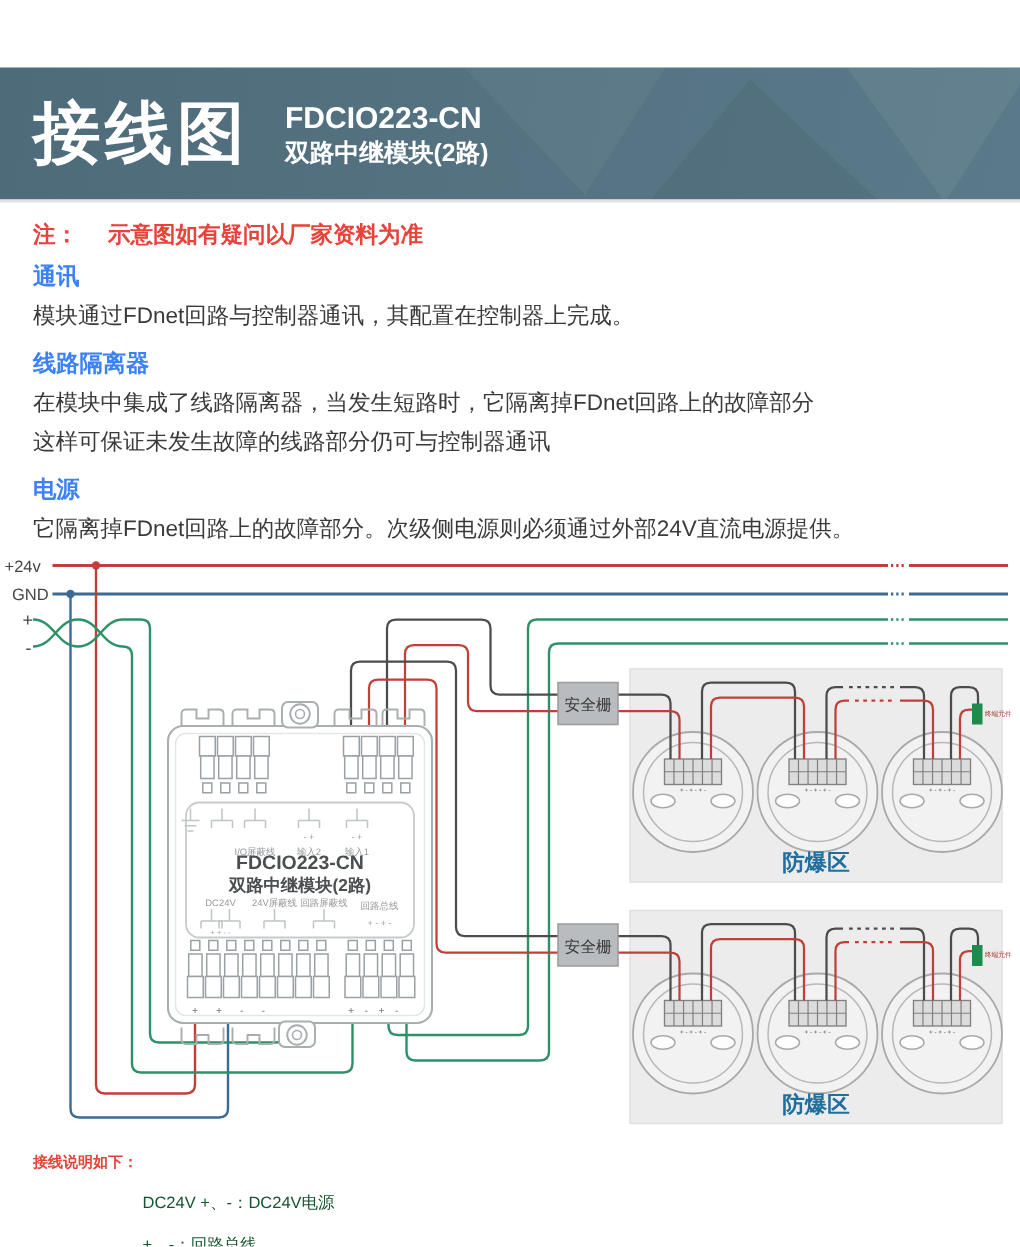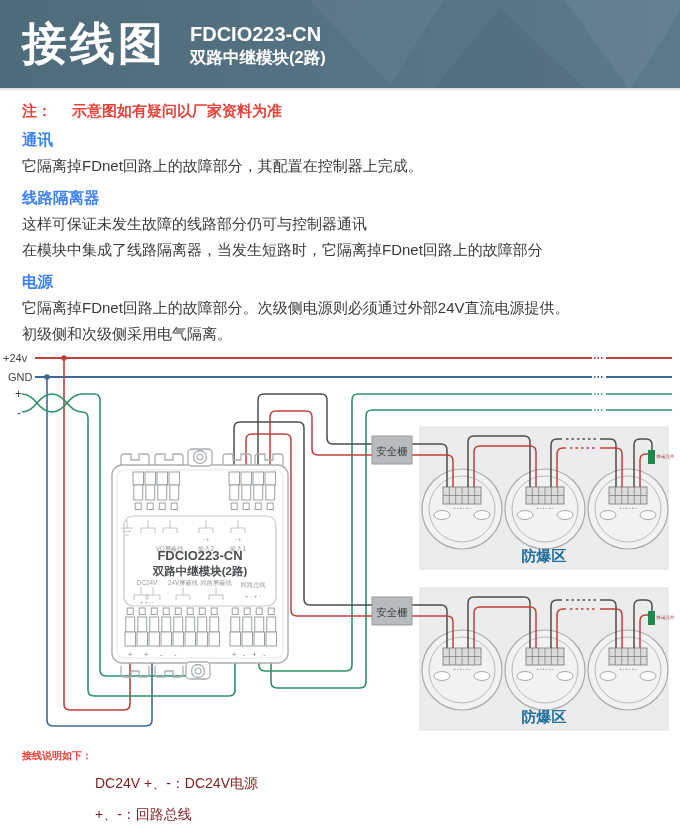--- a/index.html
+++ b/index.html
@@ -1,41 +1,41 @@
 <!DOCTYPE html>
 <html><head>
 <meta charset="utf-8">
 <style>
   html,body{margin:0;padding:0;background:#fff;}
   body{width:680px;height:831px;overflow:hidden;
        font-family:"Liberation Sans","DejaVu Sans",sans-serif;color:#333;}
   
   .header{position:relative;height:88px;background:linear-gradient(100deg,#4e6b7a 0%,#557382 55%,#5b7a89 100%);
-          border-bottom:2px solid #e2e2e2;overflow:hidden;display:flex;align-items:center;}
+          border-bottom:2px solid #e2e2e2;overflow:hidden;display:flex;align-items:center;margin-top:45px;}
   .facet{position:absolute;top:0;right:0;width:420px;height:88px;pointer-events:none;}
   .facet i{position:absolute;display:block;}
   .f1{left:40px;top:-10px;border-left:90px solid transparent;border-right:60px solid transparent;border-top:95px solid rgba(255,255,255,0.045);}
   .f2{left:170px;top:8px;border-left:70px solid transparent;border-right:90px solid transparent;border-bottom:85px solid rgba(0,0,0,0.05);}
   .f3{left:290px;top:-20px;border-left:80px solid transparent;border-right:70px solid transparent;border-top:110px solid rgba(255,255,255,0.06);}
   .title{font-size:45px;font-weight:bold;color:#fff;letter-spacing:3px;margin-left:22px;line-height:88px;}
   .subtitle-block{margin-left:24px;color:#fff;line-height:1.25;padding-top:2px;}
   .model{font-size:20px;font-weight:bold;}
   .subname{font-size:16.5px;font-weight:bold;}
   
   .content{padding:12px 22px 0 22px;}
   .note{font-size:15px;font-weight:bold;color:#e8433a;margin-bottom:6px;}
   .note .note-text{margin-left:20px;}
   h3.sec{font-size:15.5px;font-weight:bold;color:#3b82f6;margin:8px 0 2px 0;line-height:22px;}
   p.line{font-size:15px;color:#3a3a3a;margin:0;line-height:26px;}
   
   svg{display:block;}
   
   .instructions{padding:6px 22px 0 22px;}
   .inst-head{font-size:10px;font-weight:bold;color:#e8433a;margin:4px 0 12px 0;}
-  .inst-line{font-size:14px;color:#7f1d1d;margin:0 0 13px 73px;}
+  .inst-line{font-size:11px;color:#14532d;margin:0 0 13px 73px;}
 </style>
 </head>
 <body>
 
 <div class="header">
   <div class="facet">
       <i class="f1"></i>
       <i class="f2"></i>
       <i class="f3"></i>
     </div>
@@ -45,29 +45,28 @@
     <div class="subname">双路中继模块(2路)</div>
   </div>
 </div>
 
 <div class="content">
   <div class="note">
     <span>注：</span><span class="note-text">示意图如有疑问以厂家资料为准</span>
   </div>
 
   <h3 class="sec">通讯</h3>
-  <p class="line">它隔离掉FDnet回路上的故障部分，其配置在控制器上完成。</p>
+  <p class="line">模块通过FDnet回路与控制器通讯，其配置在控制器上完成。</p>
 
   <h3 class="sec">线路隔离器</h3>
+  <p class="line">在模块中集成了线路隔离器，当发生短路时，它隔离掉FDnet回路上的故障部分</p>
   <p class="line">这样可保证未发生故障的线路部分仍可与控制器通讯</p>
-  <p class="line">在模块中集成了线路隔离器，当发生短路时，它隔离掉FDnet回路上的故障部分</p>
 
   <h3 class="sec">电源</h3>
   <p class="line">它隔离掉FDnet回路上的故障部分。次级侧电源则必须通过外部24V直流电源提供。</p>
-  <p class="line">初级侧和次级侧采用电气隔离。</p>
 </div>
 
 <svg width="680" height="392" viewBox="0 333 680 392">
 
   <defs>
 
     <g id="tcol" stroke="#9aa0a4" stroke-width="1" fill="#ffffff">
       <rect x="0" y="0" width="10.5" height="13"></rect>
       <rect x="0.8" y="13" width="8.9" height="15"></rect>
       <rect x="2.2" y="31" width="6" height="6.5"></rect>

